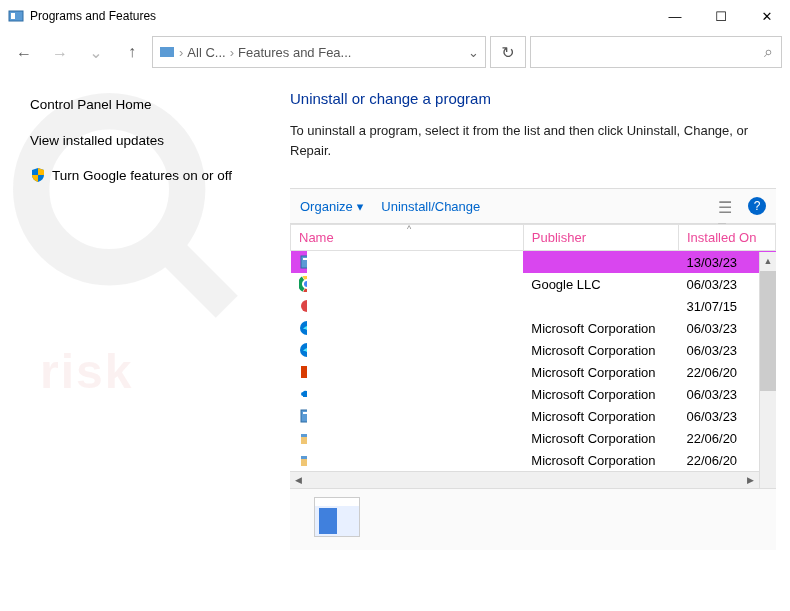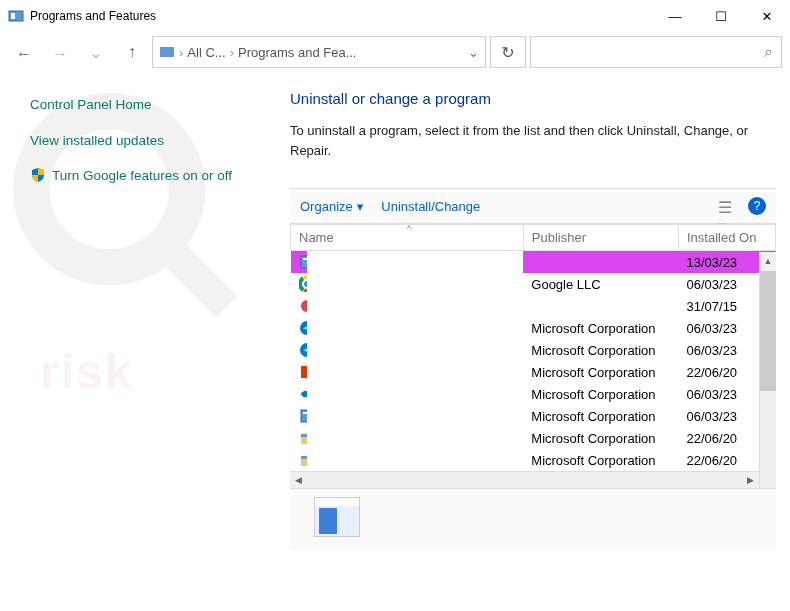--- a/index.html
+++ b/index.html
@@ -20,38 +20,38 @@
 .nav-btn.disabled { color: #bbb; }
 .addressbar { flex: 1; height: 32px; border: 1px solid #ccc; display: flex; align-items: center; padding: 0 6px; gap: 4px; font-size: 13px; color: #555; }
 .addr-icon { width: 16px; height: 16px; }
 .addr-sep { color: #999; }
 .addr-dropdown { margin-left: auto; color: #666; }
 .refresh-btn { width: 36px; height: 32px; border: 1px solid #ccc; display: flex; align-items: center; justify-content: center; color: #555; }
 .searchbox { width: 252px; height: 32px; border: 1px solid #ccc; display: flex; align-items: center; padding: 0 8px; color: #888; justify-content: flex-end; }
 
 .content { display: flex; position: relative; z-index: 1; }
 .sidebar { width: 250px; padding: 24px 0 0 30px; }
-.sidebar a { display: block; color: #0f766e; font-size: 13.5px; text-decoration: none; margin-bottom: 18px; line-height: 1.3; }
+.sidebar a { display: block; color: #000000; font-size: 13.5px; text-decoration: none; margin-bottom: 18px; line-height: 1.3; }
 .sidebar .shield-link { display: flex; gap: 6px; }
 .shield-icon { width: 16px; height: 16px; flex-shrink: 0; }
 
 .main { flex: 1; padding: 18px 14px 0 40px; }
 .main h1 { color: #003399; font-weight: normal; font-size: 15px; margin-bottom: 14px; }
 .main p { font-size: 13px; color: #222; line-height: 1.5; margin-bottom: 28px; }
 
 .toolbar { height: 36px; border-top: 1px solid #ddd; border-bottom: 1px solid #ddd; display: flex; align-items: center; padding: 0 10px; gap: 18px; background: #fafafa; }
 .toolbar-btn { font-size: 13px; color: #0066cc; display: flex; align-items: center; gap: 4px; }
 .toolbar-right { margin-left: auto; display: flex; align-items: center; gap: 10px; }
 .view-icon { width: 20px; height: 16px; color: #888; }
 .help-icon { width: 18px; height: 18px; border-radius: 50%; background: #0066cc; color: #fff; display: flex; align-items: center; justify-content: center; font-size: 12px; }
 
 .table-wrap { position: relative; }
 .table-scroll { height: 247px; overflow: hidden; }
 table { width: 100%; border-collapse: collapse; font-size: 13px; }
-th { text-align: left; font-weight: normal; padding: 5px 8px; border: 1px solid #e0e0e0; background: #fff; color: #737373; position: relative; }
+th { text-align: left; font-weight: normal; padding: 5px 8px; border: 1px solid #e0e0e0; background: #fff; color: #ec4899; position: relative; }
 th.sorted::after { content: "^"; position: absolute; left: 50%; top: -1px; font-size: 9px; color: #888; }
 td { padding: 3px 8px; white-space: nowrap; overflow: hidden; text-overflow: ellipsis; max-width: 0; }
 td.name-cell { display: flex; align-items: center; gap: 6px; }
 .prog-icon { width: 16px; height: 16px; flex-shrink: 0; }
 tr.selected td { background: #d946ef; }
 .col-name { width: 48%; }
 .col-pub { width: 32%; }
 .col-date { width: 20%; }
 
 .vscroll { position: absolute; right: 0; top: 28px; bottom: 0; width: 17px; background: #f0f0f0; border-left: 1px solid #ddd; }
@@ -97,21 +97,21 @@
   <div class="nav-btn disabled arrow">→</div>
   <div class="nav-btn disabled arrow">⌄</div>
   <div class="nav-btn arrow">↑</div>
   <div class="addressbar">
     <svg class="addr-icon" viewBox="0 0 16 16">
         <rect x="1" y="3" width="14" height="10" fill="#5b9bd5"></rect>
       </svg>
     <span class="addr-sep">›</span>
     <span>All C...</span>
     <span class="addr-sep">›</span>
-    <span>Programs and Fea...</span>
+    <span>Features and Fea...</span>
     <span class="addr-dropdown arrow">⌄</span>
   </div>
   <div class="refresh-btn arrow">↻</div>
   <div class="searchbox">
     <span>⌕</span>
   </div>
 </div>
 
 <div class="content">
   <div class="sidebar">

